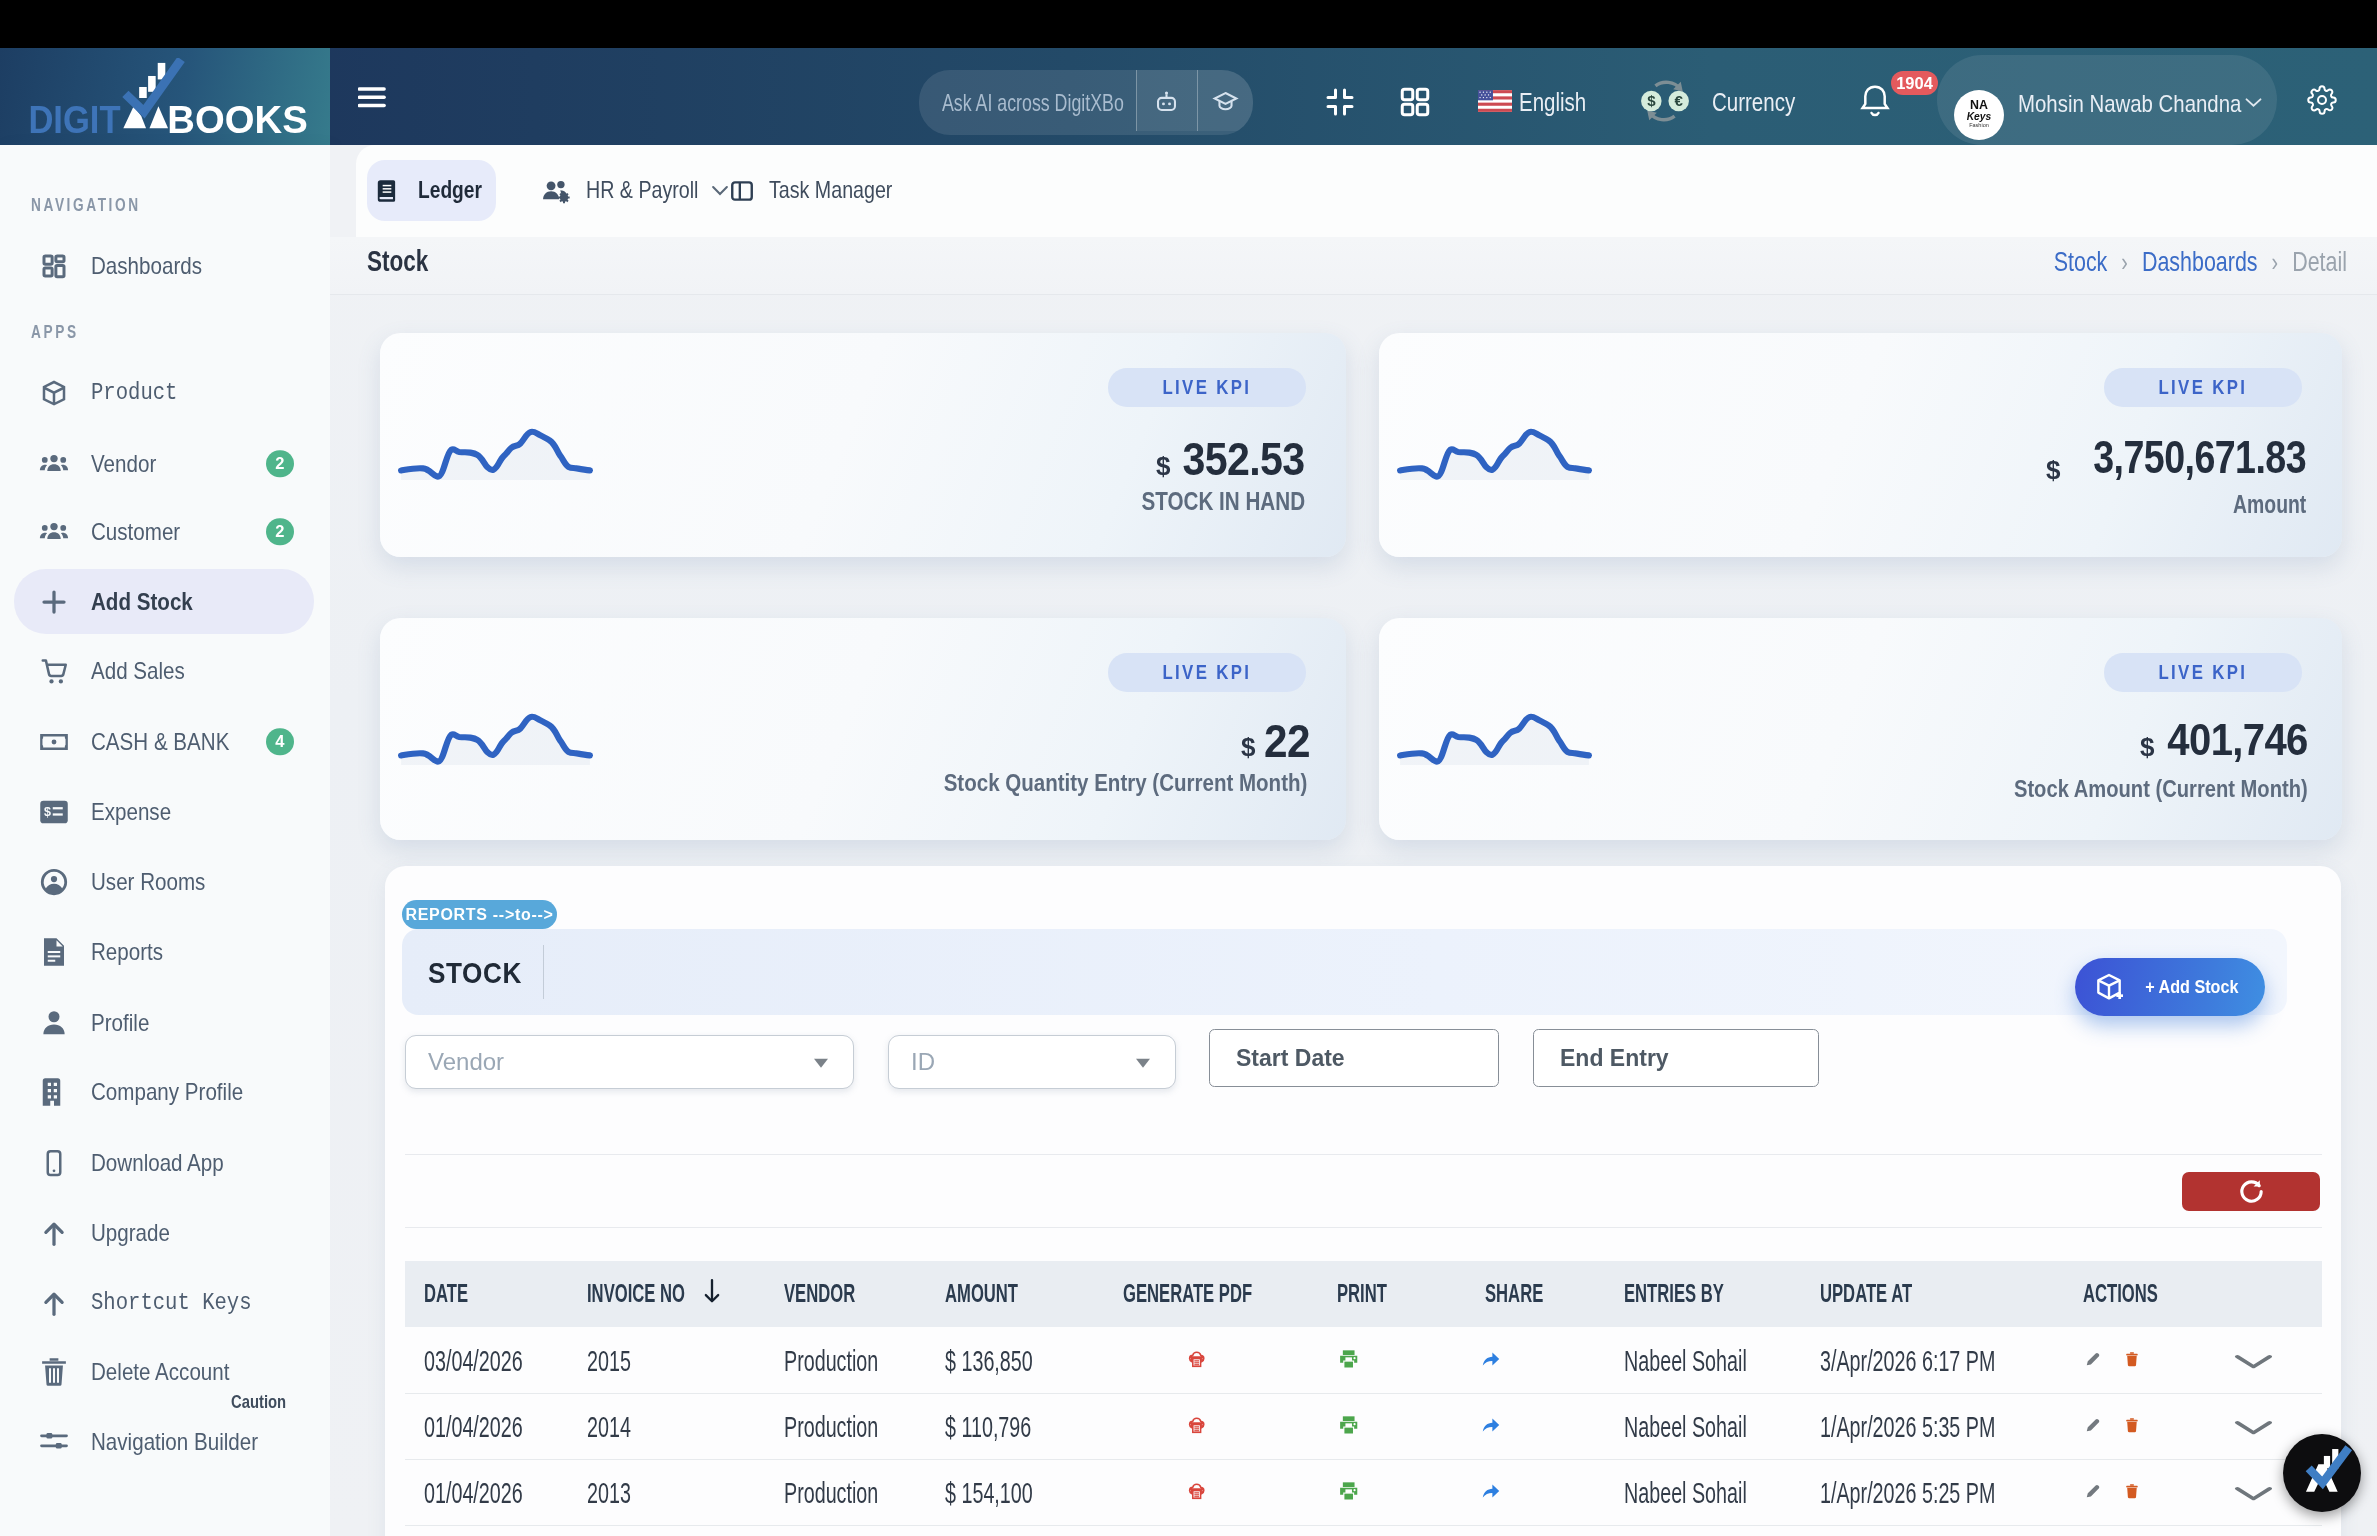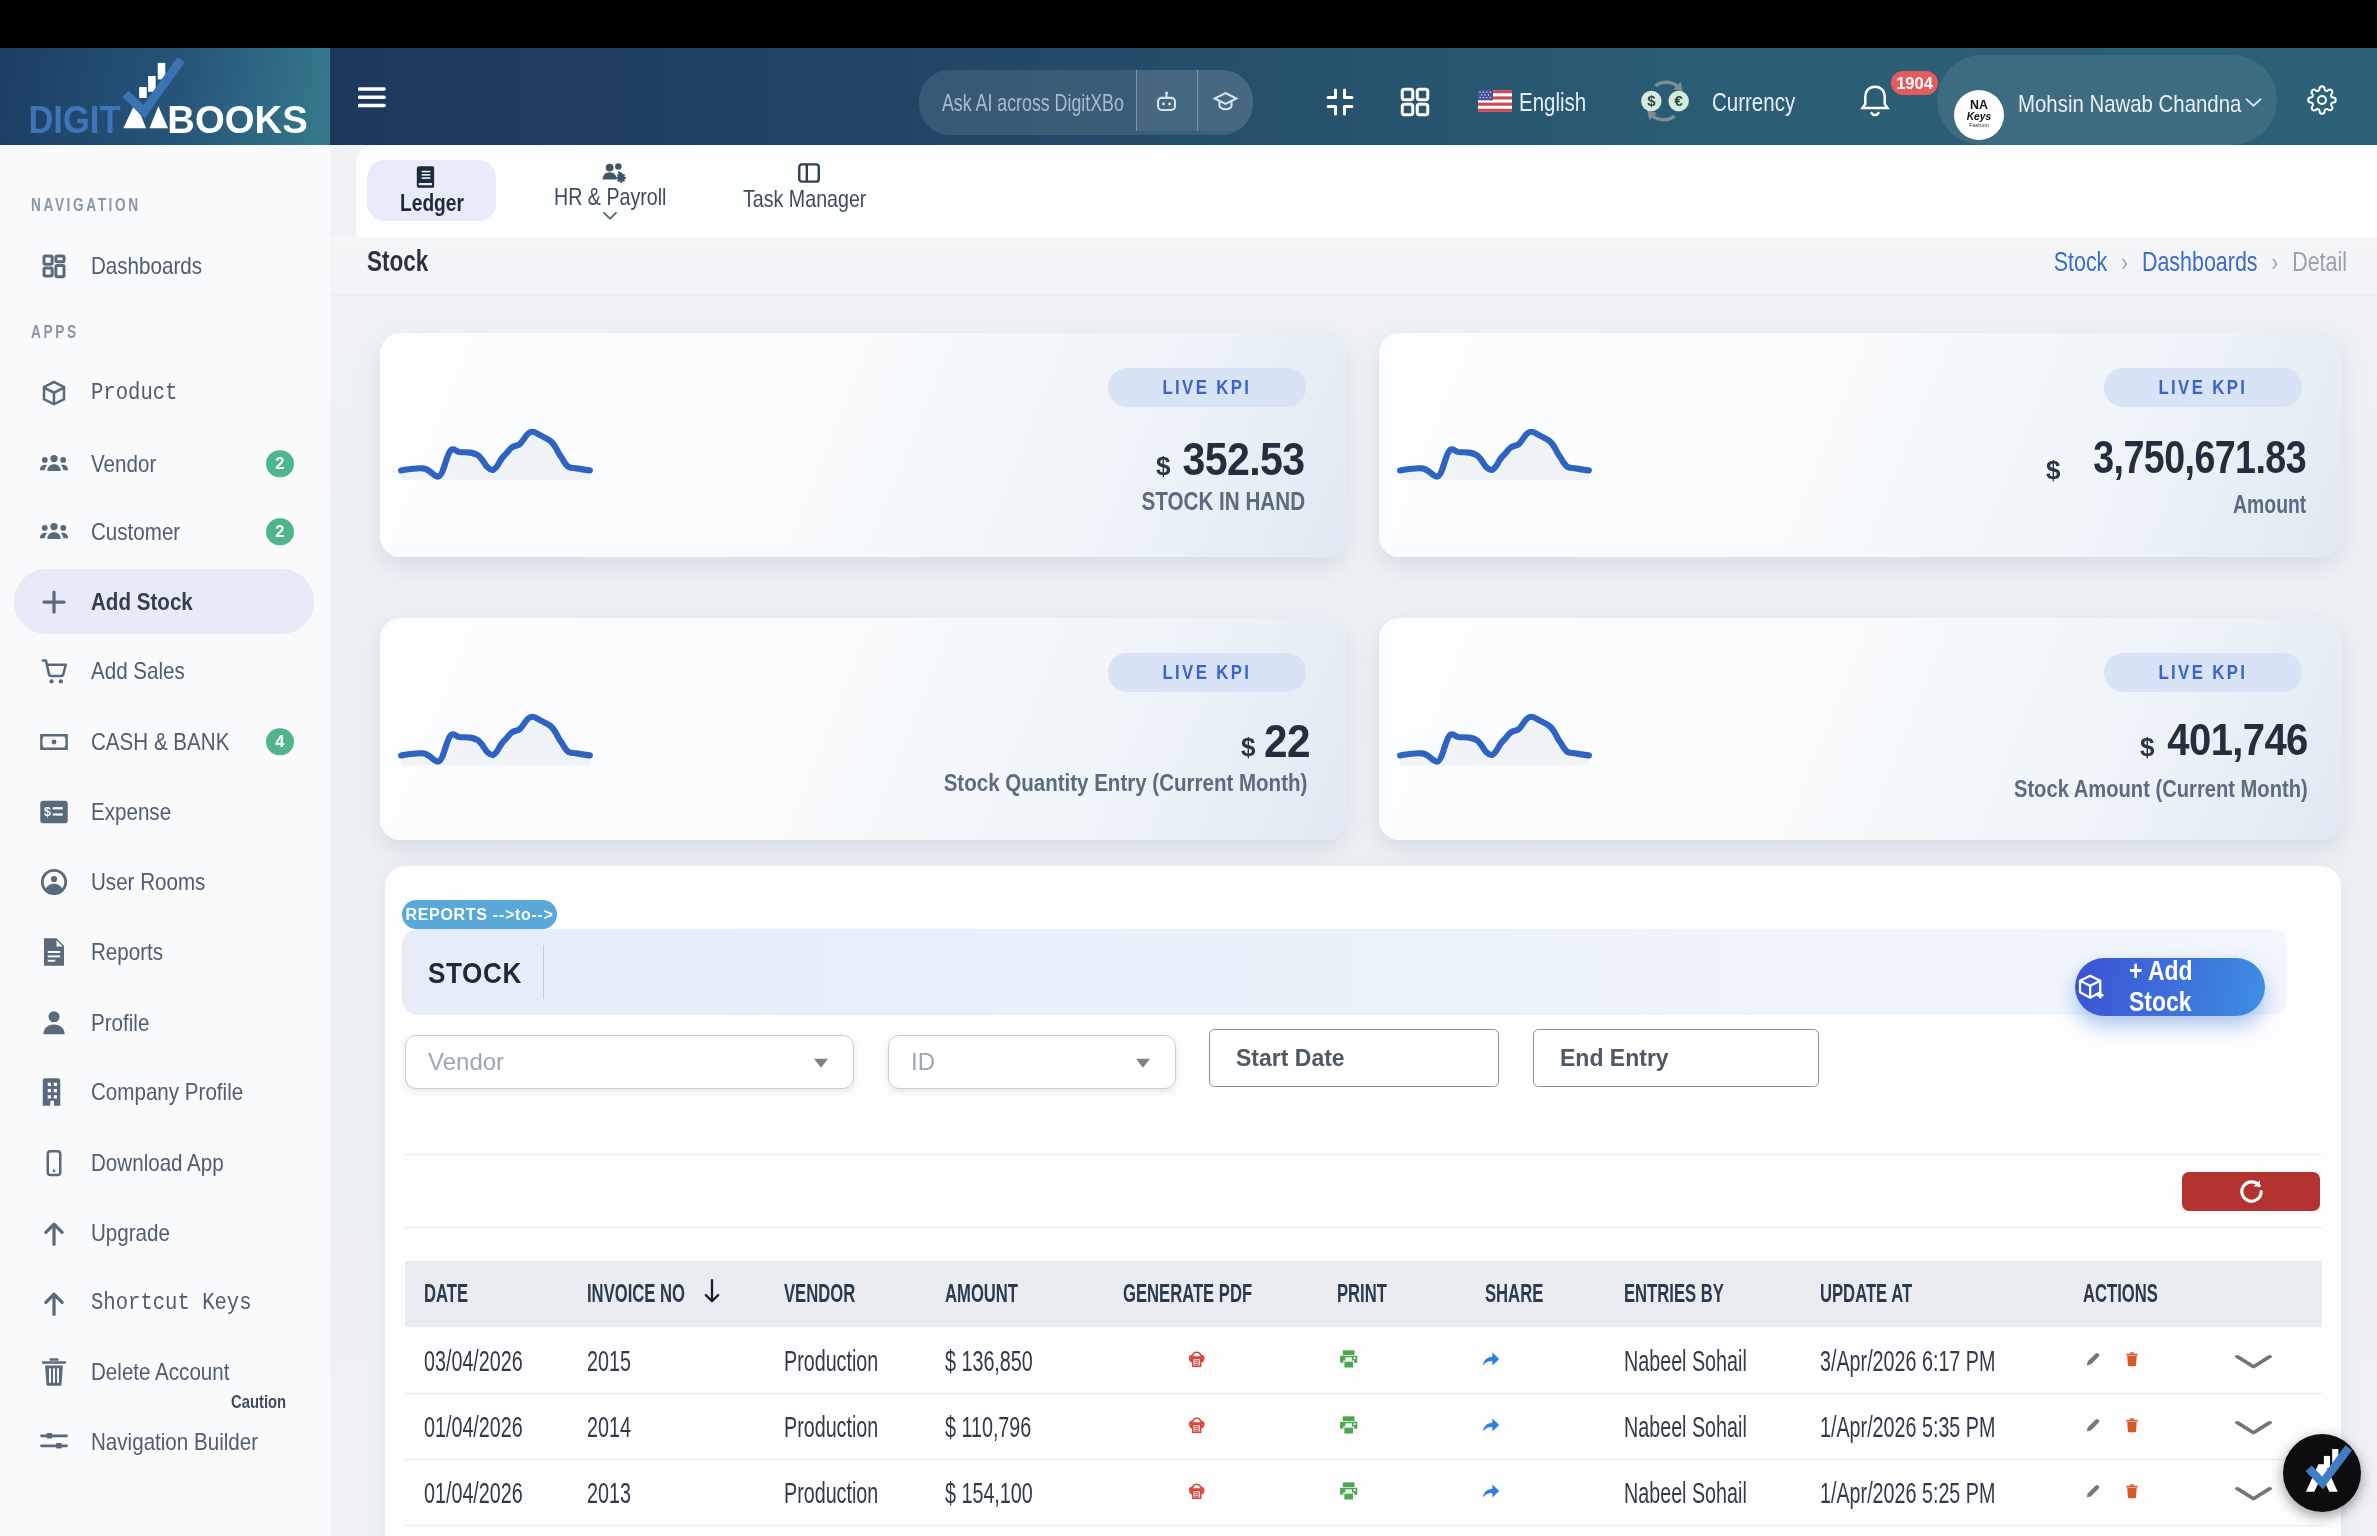--- a/index.html
+++ b/index.html
@@ -16,38 +16,38 @@
 .sideitem { left:0; width:330px; height:69px; }
 .sideitem .txt { position:absolute; left:91px; top:50%; transform:translateY(-50%) scaleX(0.88); transform-origin:0 50%; font-size:23.4px; color:#4e5d70; white-space:nowrap; }
 .sideitem .ic { position:absolute; left:39px; top:50%; transform:translateY(-50%); width:30px; height:30px; color:#5a6a7d; }
 .badge { position:absolute; left:266px; top:50%; transform:translateY(-50%); width:27.5px; height:27.5px; border-radius:50%; background:#4fb58b; color:#fff; font-size:16.5px; font-weight:bold; display:flex; align-items:center; justify-content:center; }
 #activeitem { left:13.8px; top:569px; width:300px; height:65px; border-radius:32px; background:#e8eaf8; }
 
 #main { left:330px; top:145px; width:2047px; height:1392px; background:linear-gradient(180deg,#f0f2f5 0%,#edf0f4 40%,#eff1f4 100%); }
 #tabband { left:330px; top:145px; width:2047px; height:92px; background:#f0f2f5; }
 #tabwhite { left:356px; top:145px; width:2022px; height:92px; background:#fcfdfd; border-radius:19px 0 0 0; }
 #titleband { left:330px; top:237px; width:2047px; height:58px; background:linear-gradient(180deg,#f4f6f8,#f1f3f6); border-bottom:1.4px solid #e5e8ec; }
-.tab { position:absolute; display:flex; align-items:center; font-size:23.4px; color:#3f4c5d;flex-direction:column; }
+.tab { position:absolute; display:flex; align-items:center; font-size:23.4px; color:#3f4c5d; }
 #tab-ledger { left:367px; top:160px; width:129px; height:61px; background:#e7ebfa; border-radius:18px; justify-content:center; color:#1f2a39; font-weight:bold; }
 
 .card { position:absolute; border-radius:20.6px; background:linear-gradient(112deg,#fcfdfe 0%,#f8fafc 48%,#eef4f9 76%,#e0e9f3 100%); box-shadow:0 9.6px 23.4px rgba(90,120,160,0.16); }
 .livekpi { position:absolute; right:40px; top:35px; width:198px; height:39px; border-radius:19px; background:#d8e3f6; color:#3c64c8; font-size:20px; font-weight:bold; letter-spacing:2.8px; display:flex; align-items:center; justify-content:center; }
 .livekpi span { display:inline-block; transform:scaleX(0.84); }
 .kpinum { position:absolute; text-align:right; color:#242e3d; font-weight:bold; white-space:nowrap; line-height:1; }
 .sq { display:inline-block; transform-origin:100% 50%; letter-spacing:-0.7px; }
 .dol { position:absolute; font-size:26px; font-weight:bold; color:#2b3546; line-height:1; }
 .kpilabel { position:absolute; text-align:right; color:#5d6b7e; font-size:25.5px; font-weight:bold; white-space:nowrap; line-height:1; transform-origin:100% 50%; }
 .spark { position:absolute; left:17px; top:95px; }
 
 #section { left:385px; top:866px; width:1956px; height:757px; background:#fdfdfe; border-radius:20.6px; box-shadow:0 6.9px 20.6px rgba(90,120,160,0.10); }
 #reportspill { left:402px; top:900px; width:155px; height:29px; border-radius:14.4px; background:#58a8da; color:#fff; font-size:16px; font-weight:bold; letter-spacing:0.7px; white-space:nowrap; display:flex; align-items:center; justify-content:center; }
 #stockband { left:402px; top:929px; width:1885px; height:86px; border-radius:16.5px; background:linear-gradient(to right,#e6edf9 0%,#ecf2fc 55%,#f2f6fd 100%); }
 #stocktitle { left:428px; top:956px; font-size:30px; font-weight:bold; color:#202a37; letter-spacing:0.7px; transform:scaleX(0.87); transform-origin:0 50%; }
 #stockdiv { left:543px; top:945px; width:1.4px; height:54px; background:#c3ccd8; }
-#addstock { left:2075px; top:958px; width:190px; height:58px; border-radius:30px; background:linear-gradient(100deg,#3c52d5 0%,#3e7bdc 70%,#3f8fe2 100%); box-shadow:0 9.6px 20.6px rgba(70,130,220,0.45); color:#fff; display:flex; align-items:center; justify-content:center; gap:12.4px; font-size:27px; font-weight:bold; }
+#addstock { left:2075px; top:958px; width:190px; height:58px; border-radius:30px; background:linear-gradient(100deg,#3c52d5 0%,#3e7bdc 70%,#3f8fe2 100%); box-shadow:0 9.6px 20.6px rgba(70,130,220,0.45); color:#fff; display:flex; align-items:center; justify-content:center; gap:12.4px; font-size:19px; font-weight:bold; }
 .drop { position:absolute; background:#fff; border:1px solid #c6cdd5; border-radius:11px; box-shadow:0 2.8px 6.9px rgba(120,140,160,0.18); }
 .drop .ph { position:absolute; left:22px; top:50%; transform:translateY(-50%); color:#9aa7b5; font-size:24px; }
 .drop .caret { position:absolute; right:25px; top:50%; transform:translateY(-35%); width:0; height:0; border-left:7.6px solid transparent; border-right:7.6px solid transparent; border-top:9.6px solid #7b8289; }
 .datein { position:absolute; background:#fff; border:1.4px solid #878e97; border-radius:5.5px; }
 .datein .ph { position:absolute; left:26px; top:50%; transform:translateY(-50%); color:#4e5964; font-size:23px; font-weight:bold; }
 .hr { position:absolute; height:1.4px; background:#e8eaee; }
 #refresh { left:2182px; top:1172px; width:138px; height:39px; border-radius:6.9px; background:#b23330; display:flex; align-items:center; justify-content:center; }
 
 #thead { left:405px; top:1261px; width:1917px; height:66px; background:#e9edf2; }
 .th { position:absolute; top:1280px; font-size:26px; font-weight:bold; color:#2b3b4e; line-height:1; transform:scaleX(0.64); transform-origin:0 50%; white-space:nowrap; }

